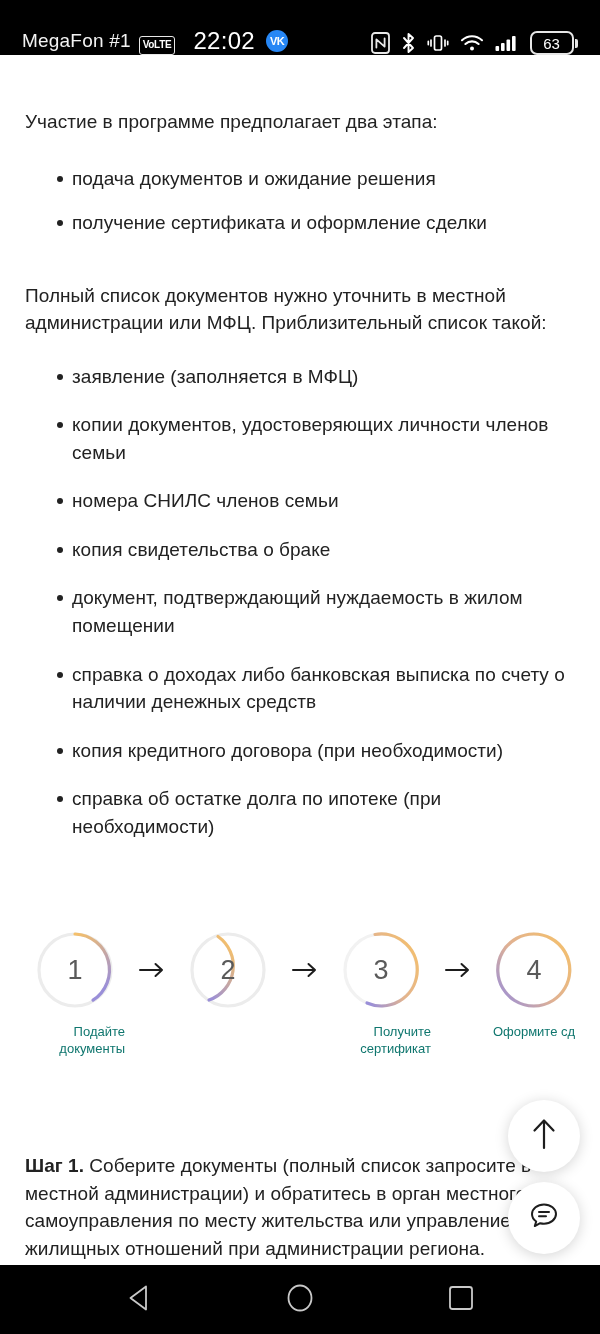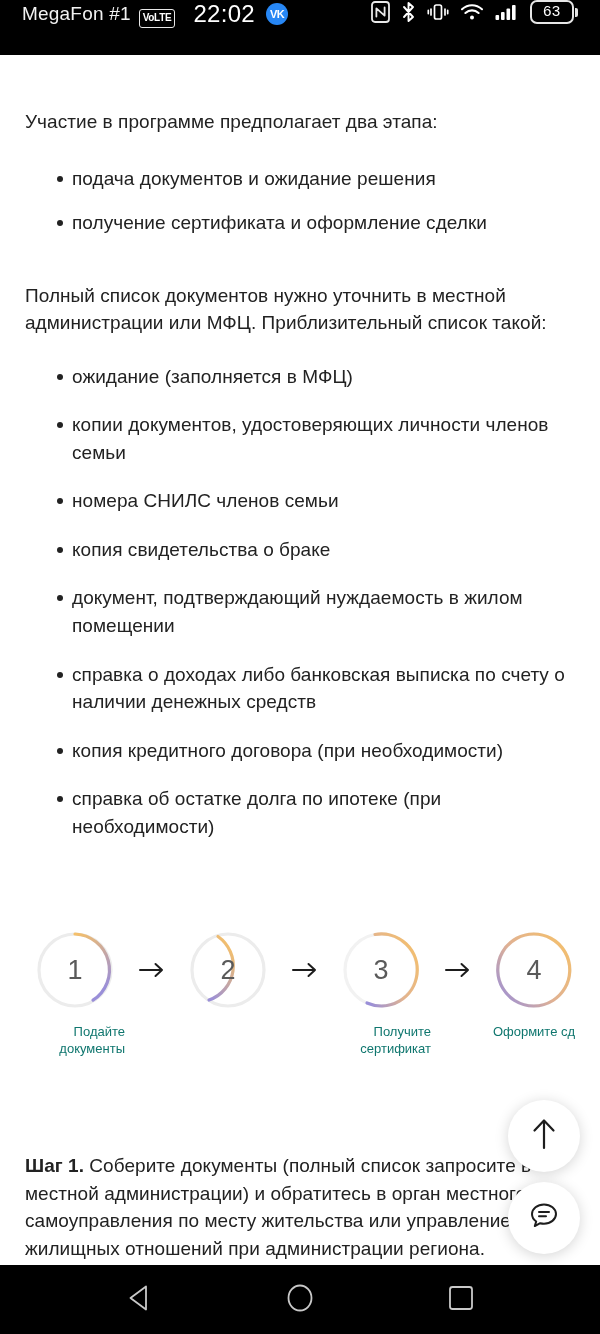--- a/index.html
+++ b/index.html
@@ -17,21 +17,21 @@
     width:600px; height:1334px;
     background:#ffffff;
     overflow:hidden;
   }
 
   
   #status-bar {
     position:absolute; top:0; left:0;
     width:600px; height:55px;
     background:#000000;
-    display:flex; align-items:flex-start;
+    display:flex; align-items:flex-end;
     padding:0 22px;
     color:#ffffff;
   }
   .sb-left { display:flex; align-items:center; gap:8px; }
   .sb-carrier {
     font-size:19px; letter-spacing:.2px;
     color:#f2f2f2; white-space:nowrap;
   }
   .volte-badge {
     display:inline-flex; align-items:center; justify-content:center;
@@ -45,21 +45,21 @@
     margin-left:10px; white-space:nowrap;
   }
   .vk-icon {
     width:22px; height:22px; border-radius:50%;
     background:#2787f5; color:#fff;
     font-size:11px; font-weight:bold;
     display:flex; align-items:center; justify-content:center;
     letter-spacing:-.6px; margin-left:3px;
   }
   .sb-right {
-    margin-left:auto; display:flex; align-items:center; gap:11px;font-family:Liberation Mono, monospace;
+    margin-left:auto; display:flex; align-items:center; gap:11px;
   }
   .sb-right svg { display:block; }
   .batt-wrap { display:flex; align-items:center; }
   .batt-body {
     width:44px; height:24px;
     border:2px solid #e6e6e6; border-radius:7px;
     display:flex; align-items:center; justify-content:center;
     font-size:15px; color:#ffffff; letter-spacing:-.2px;
   }
   .batt-tip {
@@ -222,21 +222,21 @@
     <p class="body-text intro">Участие в программе предполагает два этапа:</p>
 
     <ul class="doc-list list-stages">
       <li>подача документов и ожидание решения</li>
       <li>получение сертификата и оформление сделки</li>
     </ul>
 
     <p class="body-text lead2">Полный список документов нужно уточнить в местной администрации или МФЦ. Приблизительный список такой:</p>
 
     <ul class="doc-list list-documents">
-      <li>ожидание (заполняется в МФЦ)</li>
+      <li>заявление (заполняется в МФЦ)</li>
       <li>копии документов, удостоверяющих личности членов семьи</li>
       <li>номера СНИЛС членов семьи</li>
       <li>копия свидетельства о браке</li>
       <li>документ, подтверждающий нуждаемость в жилом помещении</li>
       <li>справка о доходах либо банковская выписка по счету о наличии денежных средств</li>
       <li>копия кредитного договора (при необходимости)</li>
       <li>справка об остатке долга по ипотеке (при необходимости)</li>
     </ul>
   </div>
 

